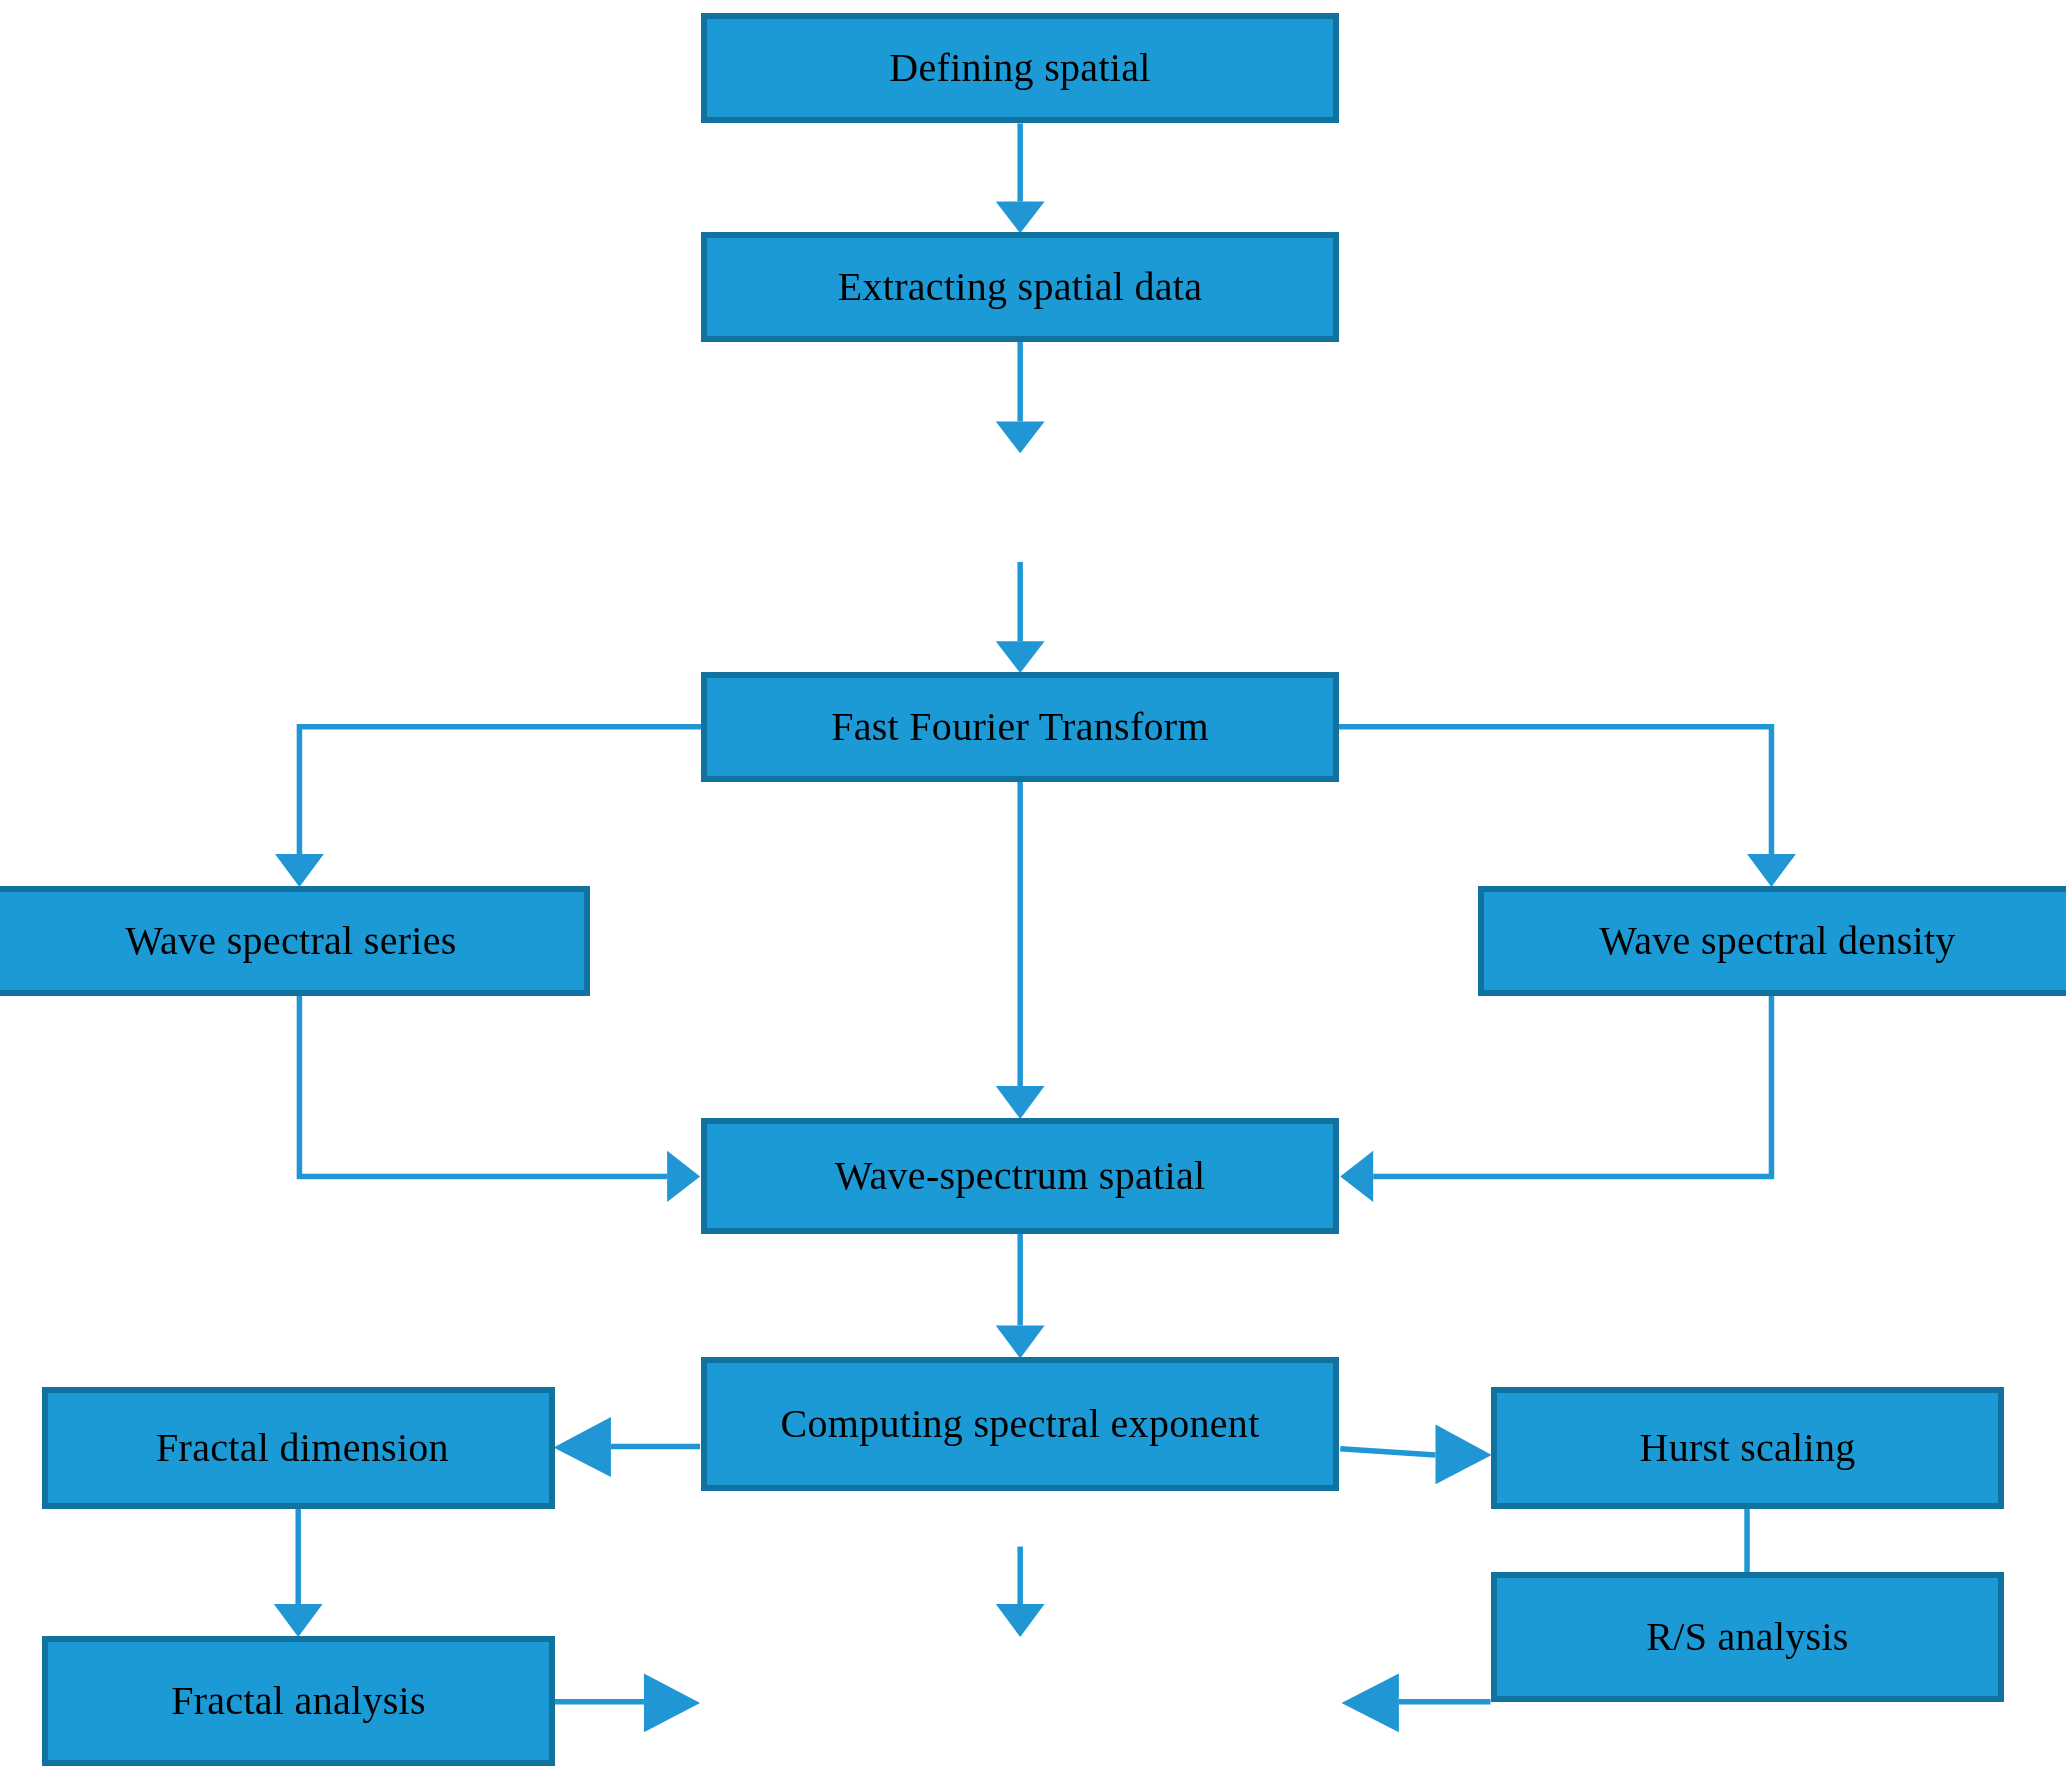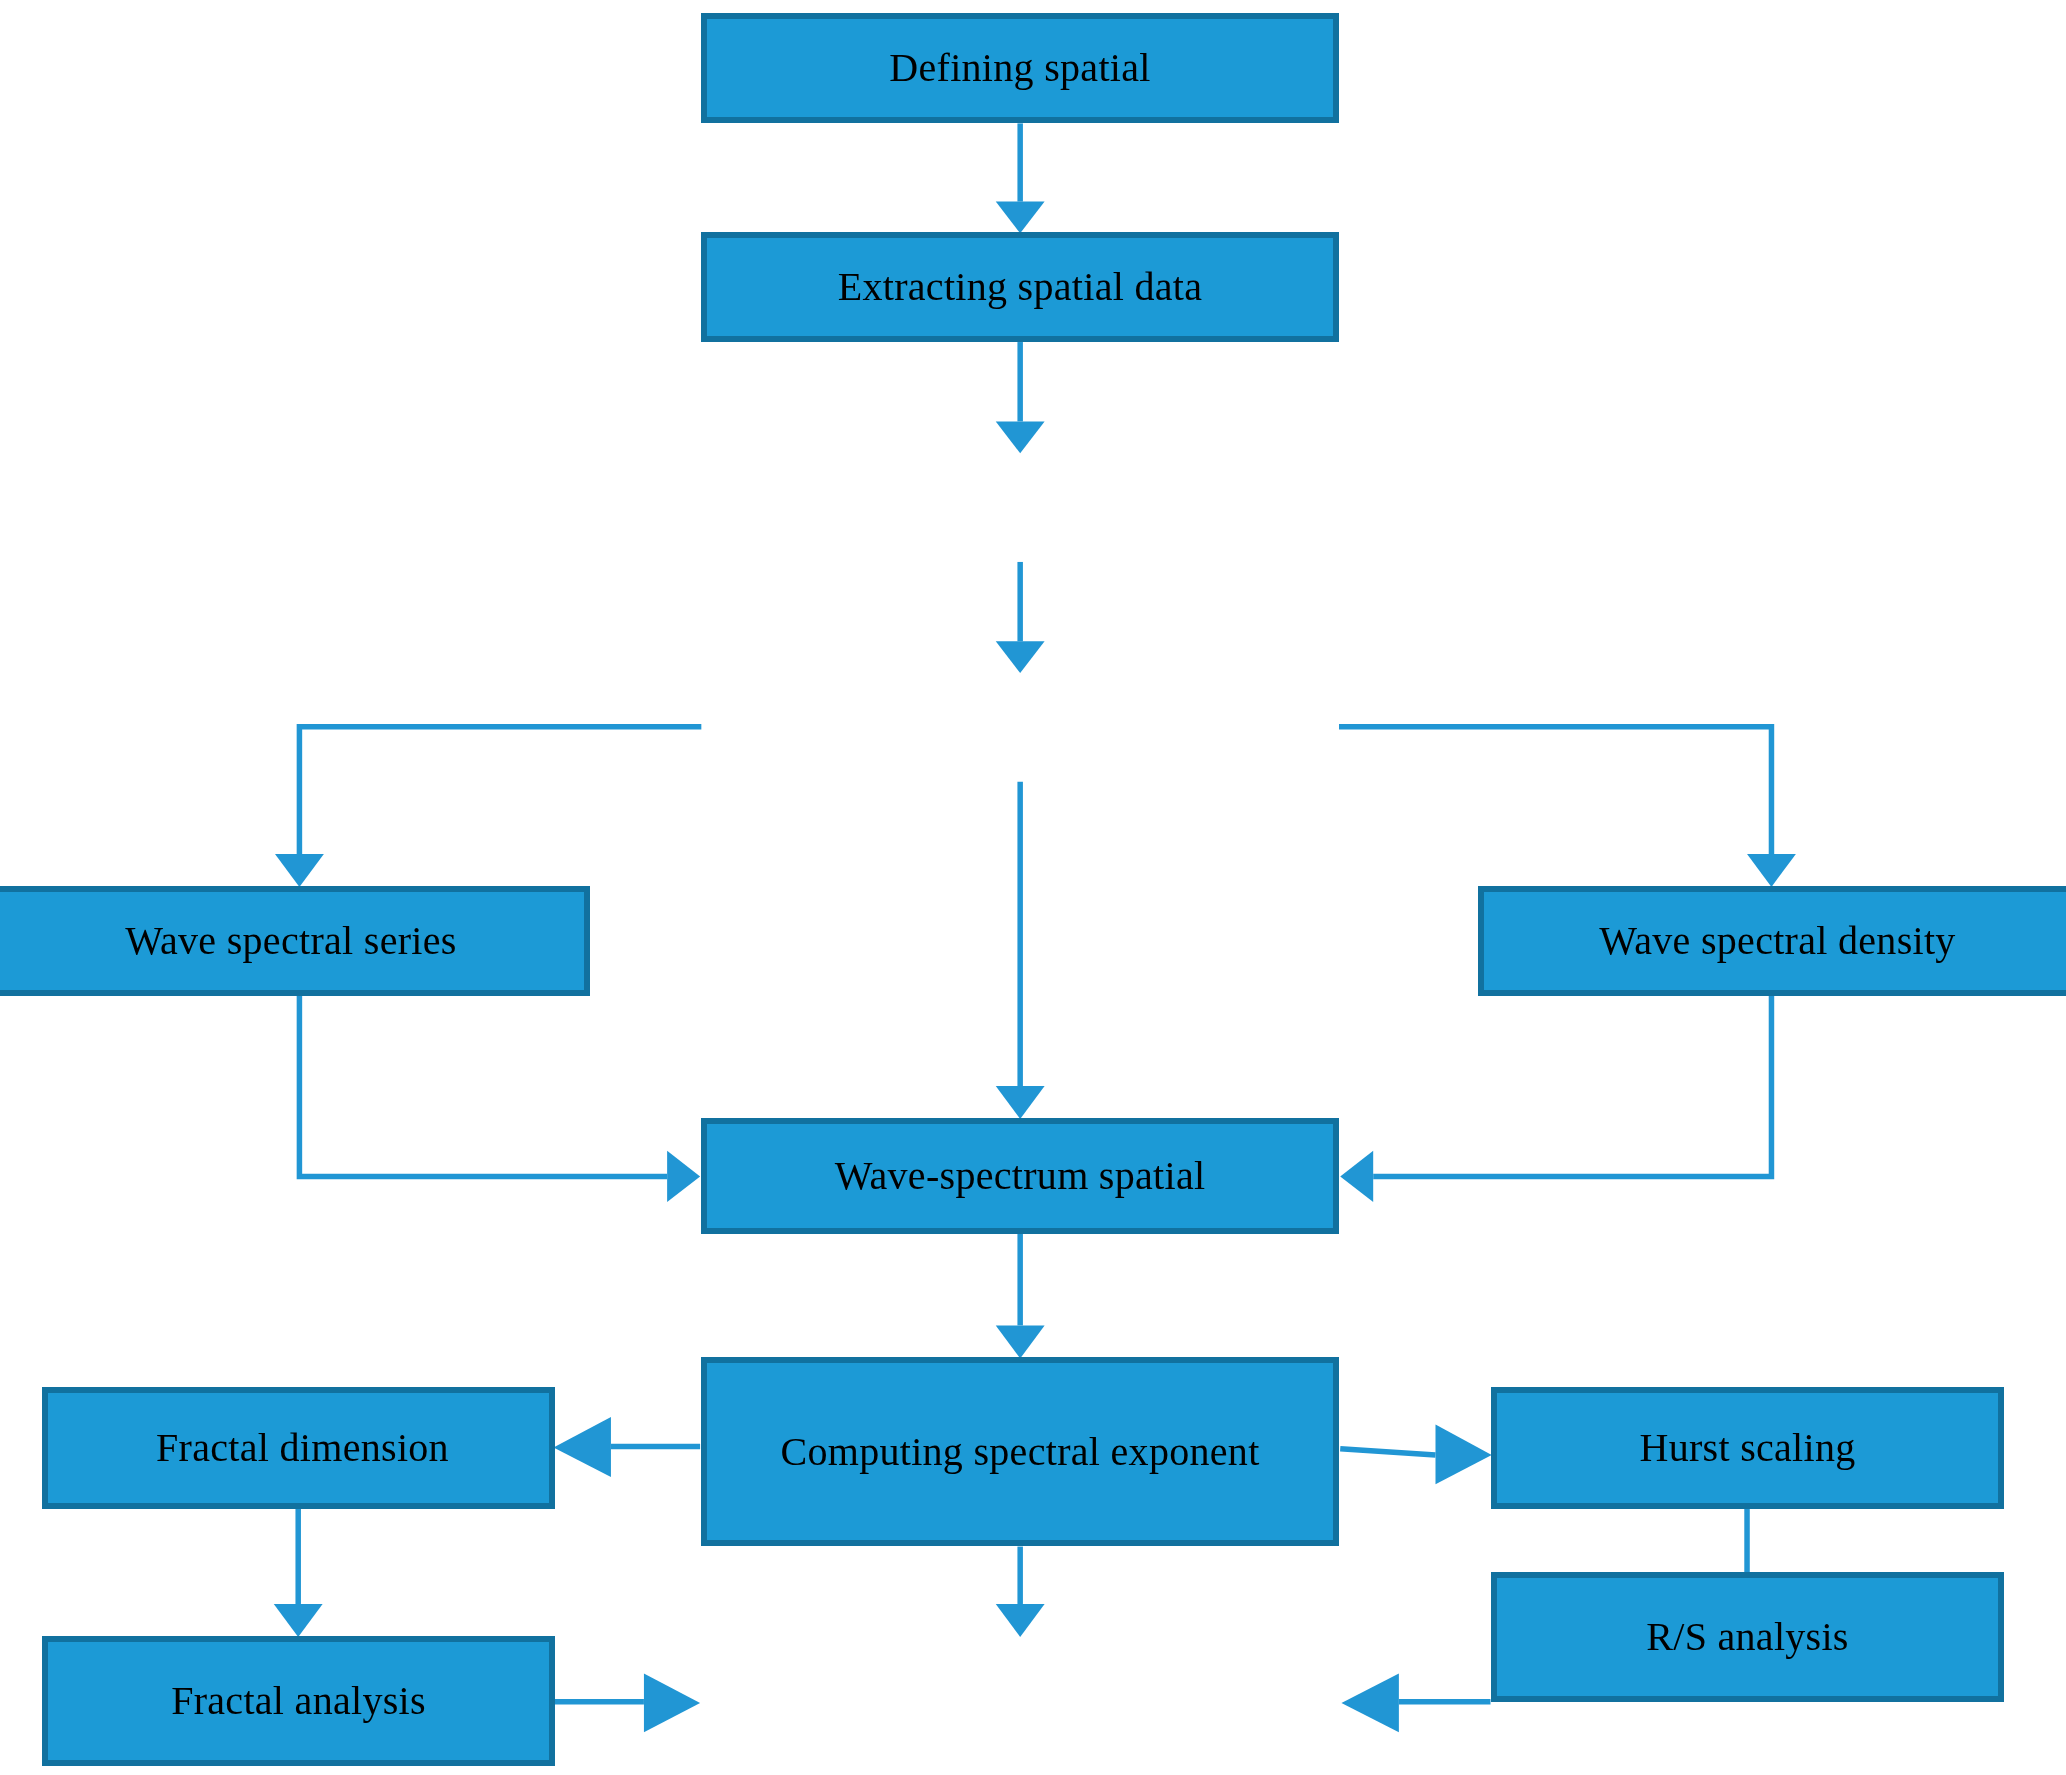--- a/index.html
+++ b/index.html
@@ -146,34 +146,37 @@
 
   <div class="node" style="left:701px; top:13.4px; width:638px; height:110px;">
     <span class="label">Defining spatial</span>
   </div>
 
   <div class="node" style="left:701px; top:232px; width:638px; height:110px;">
     <span class="label">Extracting spatial data</span>
   </div>
 
 
+  <div class="node" style="left:701px; top:672px; width:638px; height:110px;">
+    <span class="label">Fast Fourier Transform</span>
+  </div>
 
   <div class="node" style="left:-8.6px; top:886px; width:599px; height:110px;">
     <span class="label">Wave spectral series</span>
   </div>
 
   <div class="node" style="left:1478px; top:886px; width:599px; height:110px;">
     <span class="label">Wave spectral density</span>
   </div>
 
   <div class="node" style="left:701px; top:1118px; width:638px; height:116px;">
     <span class="label">Wave-spectrum spatial</span>
   </div>
 
-  <div class="node two-line" style="left:701px; top:1357px; width:638px; height:189px;">
+  <div class="node two-line" style="left:701px; top:1357px; width:638px; height:134px;">
     <span class="label">Computing spectral exponent</span>
   </div>
 
   <div class="node" style="left:42px; top:1387px; width:513px; height:122px;padding-left:8px;">
     <span class="label">Fractal dimension</span>
   </div>
 
   <div class="node" style="left:1491px; top:1387px; width:513px; height:122px;">
     <span class="label">Hurst scaling</span>
   </div>

